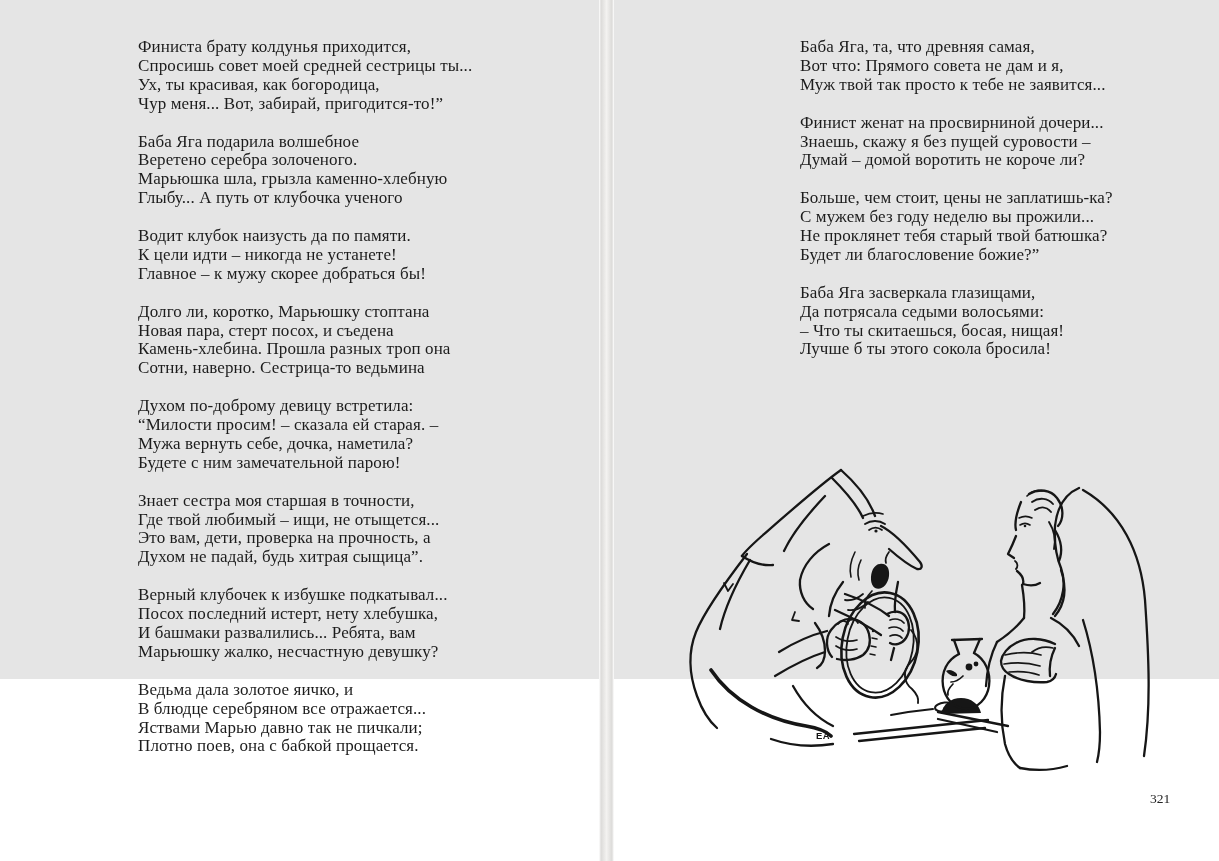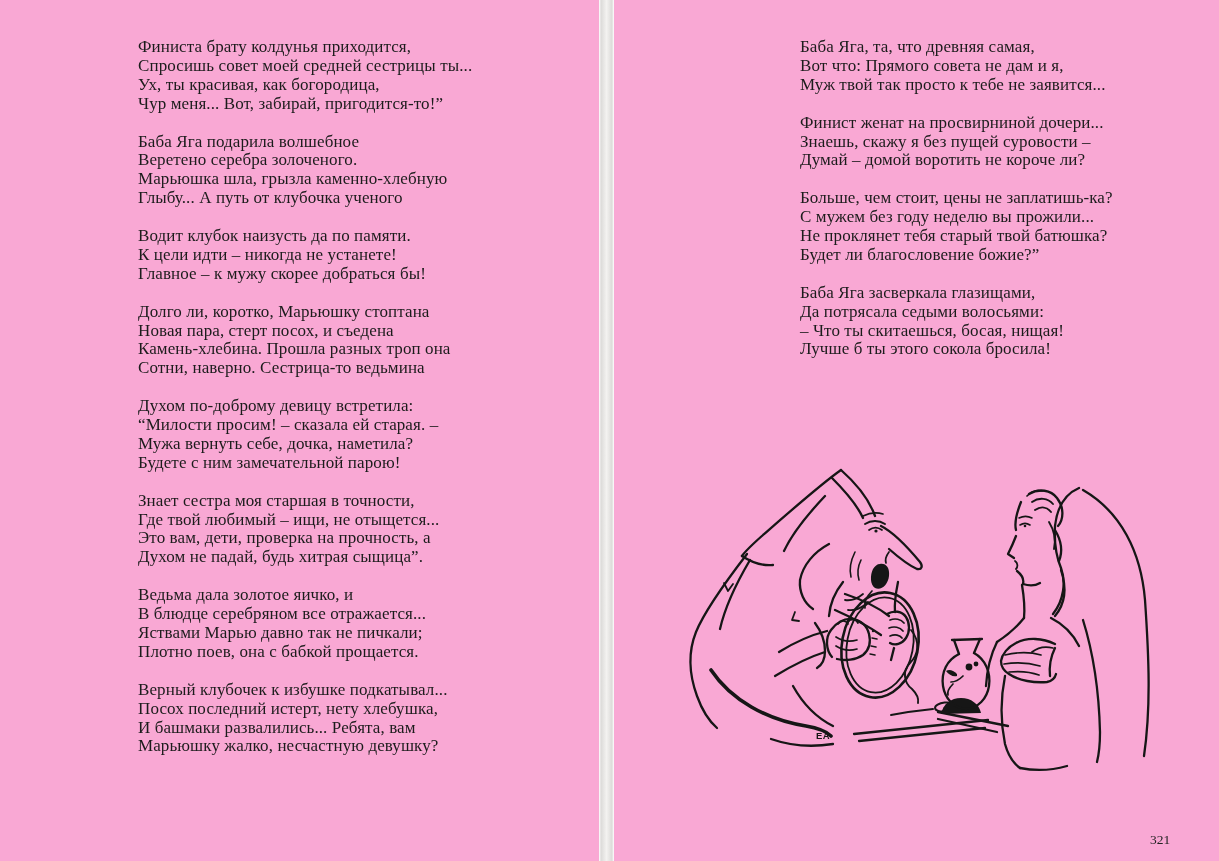--- a/index.html
+++ b/index.html
@@ -3,40 +3,40 @@
 <meta charset="utf-8">
 <style>
   html, body {
     margin: 0; padding: 0;
     width: 1219px; height: 861px;
     background: #ffffff;
     font-family: "Liberation Serif", serif;
     color: #1c1c1c;
     overflow: hidden;
   }
-  .spread { position: relative; width: 1219px; height: 861px; background: #f9a8d4; }
+  .spread { position: relative; width: 1219px; height: 679px; background: #e5e5e5; }
 
   .gutter {
     position: absolute; left: 599px; top: 0; width: 15px; height: 861px;
     background: linear-gradient(90deg, #ffffff 0%, #dcdbd9 14%, #f3f2f0 50%, #dcdbd9 86%, #ffffff 100%);
   }
 
   .poem {
     position: absolute; top: 38px;
     font-size: 17px; line-height: 18.9px;
     letter-spacing: 0.1px;
     white-space: nowrap;
   }
   .poem-left  { left: 138px; }
   .poem-right { left: 800px; }
   .stanza { margin: 0 0 18.9px 0; }
 
   .page-number {
     position: absolute; left: 1150px; top: 791px;
-    font-size: 13.5px; line-height: 15px; color: #222; margin-top: 41px;
+    font-size: 13.5px; line-height: 15px; color: #222;
   }
 
   .illustration {
     position: absolute; left: 675px; top: 452px;
     width: 515px; height: 325px;
   }
 </style>
 </head>
 <body>
 
@@ -73,30 +73,30 @@
           <div>Мужа вернуть себе, дочка, наметила?</div>
           <div>Будете с ним замечательной парою!</div>
         </div>
       <div class="stanza">
           <div>Знает сестра моя старшая в точности,</div>
           <div>Где твой любимый – ищи, не отыщется...</div>
           <div>Это вам, дети, проверка на прочность, а</div>
           <div>Духом не падай, будь хитрая сыщица”.</div>
         </div>
       <div class="stanza">
+          <div>Верный клубочек к избушке подкатывал...</div>
+          <div>Посох последний истерт, нету хлебушка,</div>
+          <div>И башмаки развалились... Ребята, вам</div>
+          <div>Марьюшку жалко, несчастную девушку?</div>
+        </div>
+      <div class="stanza">
           <div>Ведьма дала золотое яичко, и</div>
           <div>В блюдце серебряном все отражается...</div>
           <div>Яствами Марью давно так не пичкали;</div>
           <div>Плотно поев, она с бабкой прощается.</div>
-        </div>
-      <div class="stanza">
-          <div>Верный клубочек к избушке подкатывал...</div>
-          <div>Посох последний истерт, нету хлебушка,</div>
-          <div>И башмаки развалились... Ребята, вам</div>
-          <div>Марьюшку жалко, несчастную девушку?</div>
         </div>
     </div>
   </div>
 
   <div class="gutter"></div>
 
   <div>
     <div class="poem poem-right">
       <div class="stanza">
           <div>Баба Яга, та, что древняя самая,</div>

